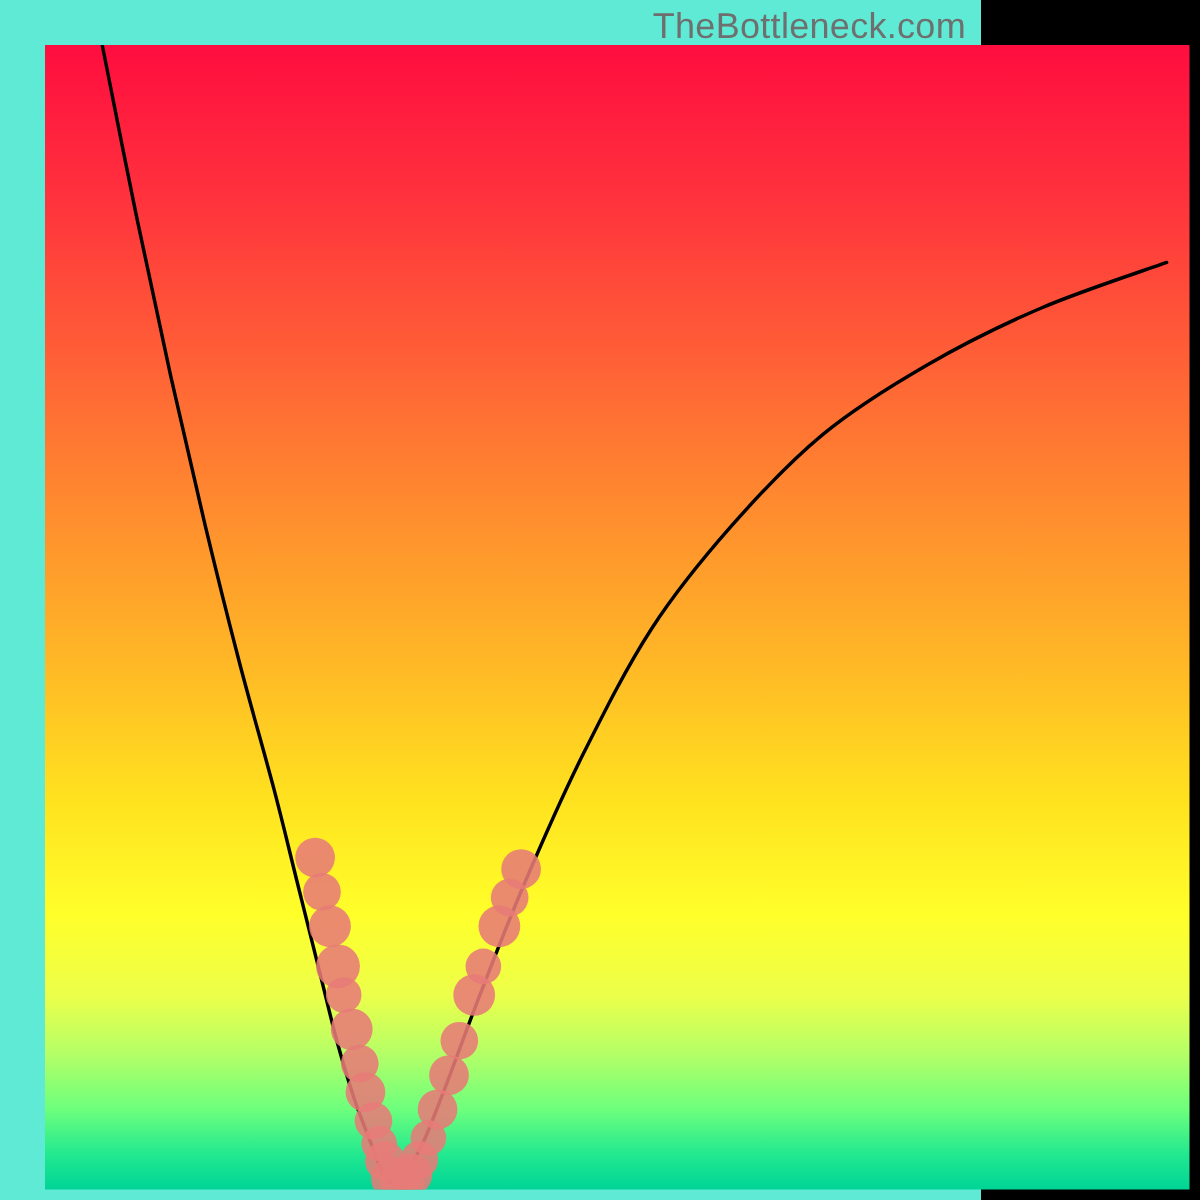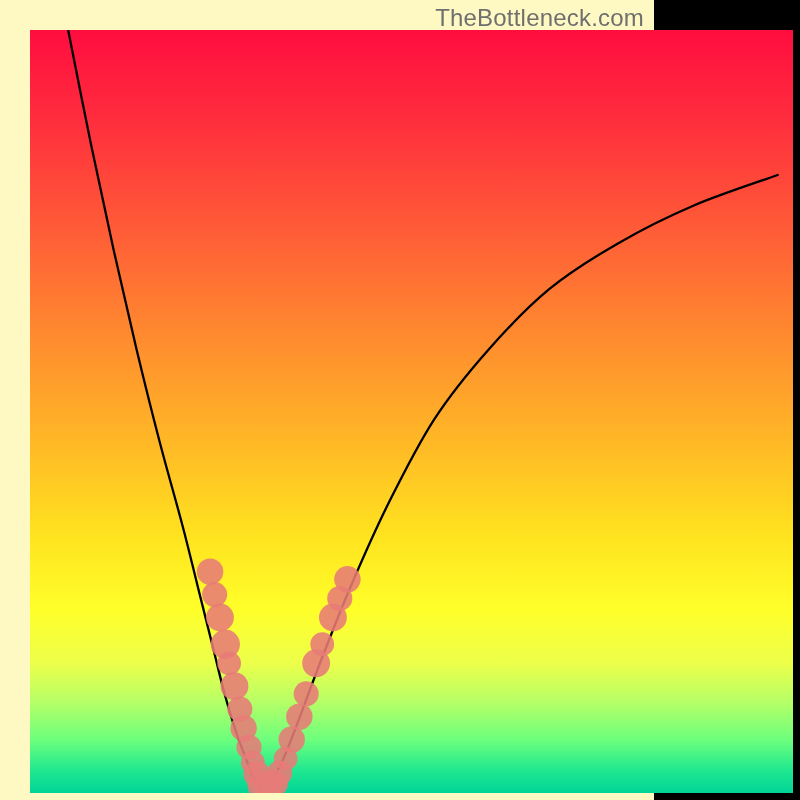--- a/index.html
+++ b/index.html
@@ -8,21 +8,21 @@
     width: 800px;
     height: 800px;
     overflow: hidden;
     background: #000;
     font-family: Arial, Helvetica, sans-serif;
   }
   .frame {
     position: relative;
     width: 654px;
     height: 800px;
-    background: #fef9c3;
+    background: #5eead4;
   }
   .plot-area {
     position: absolute;
     left: 30px;
     top: 30px;
     width: 763px;
     height: 763px;
     
     background: linear-gradient(
       to bottom,

